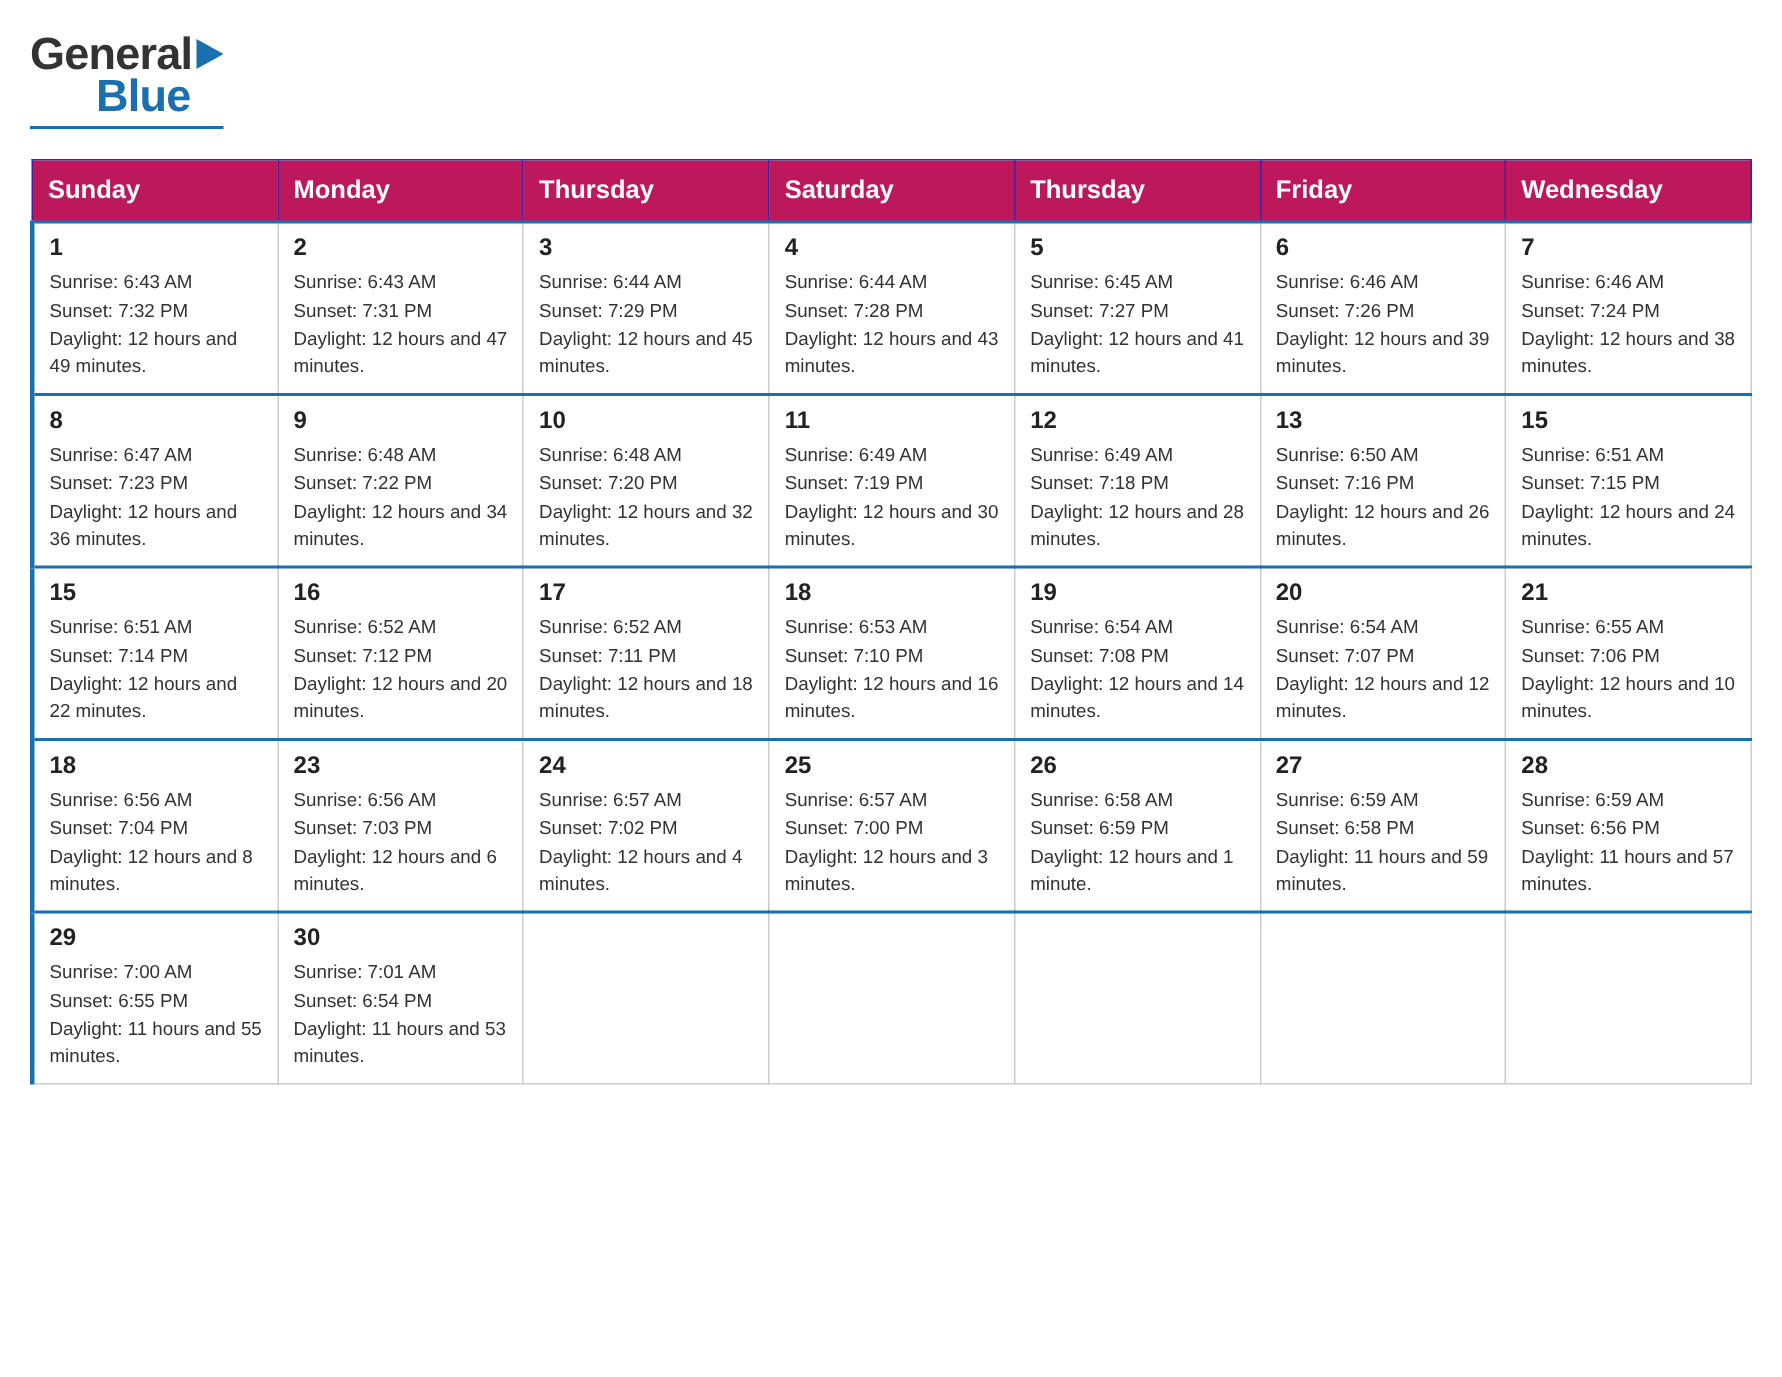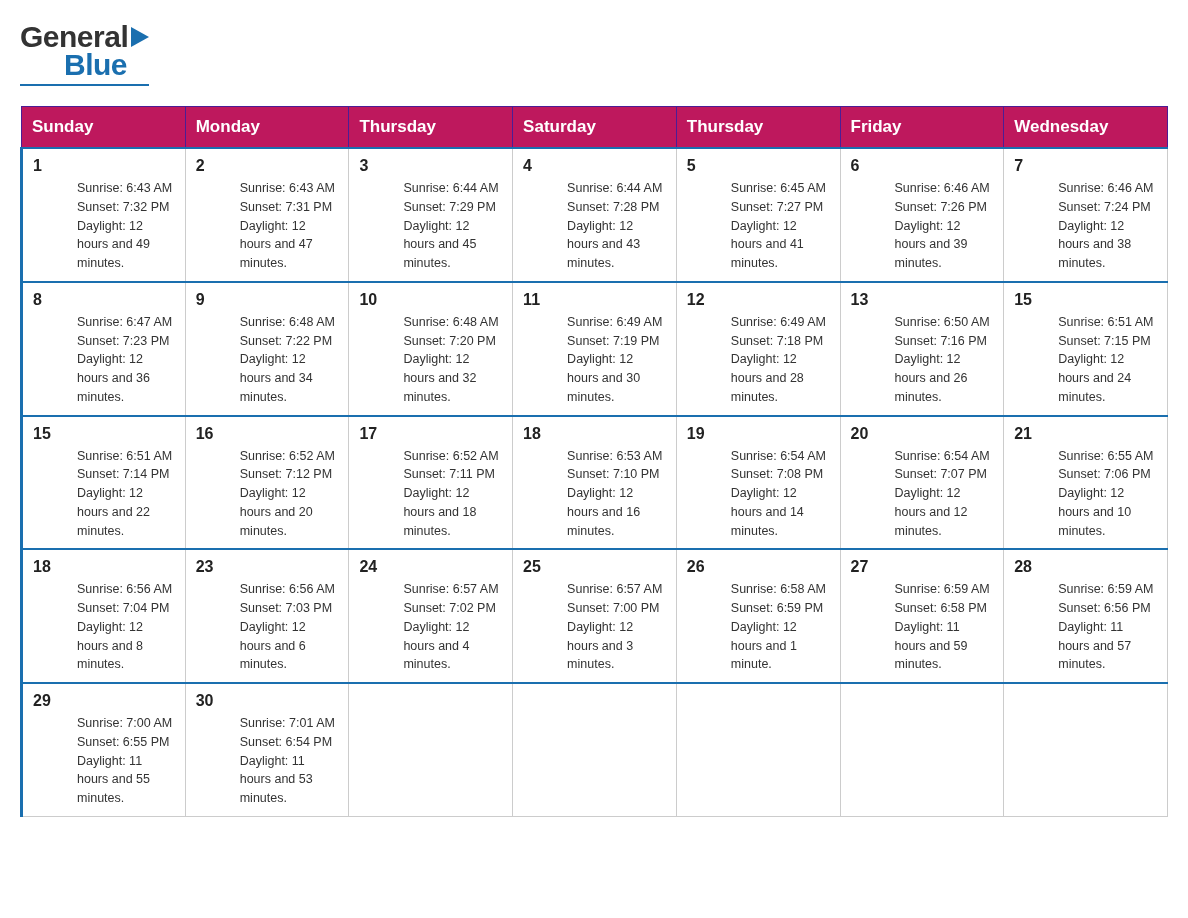--- a/index.html
+++ b/index.html
@@ -54,21 +54,20 @@
     .day-number {
       font-size: 16px;
       font-weight: bold;
       color: #222;
       margin-bottom: 4px;
     }
     .day-info {
       font-size: 12.5px;
       line-height: 1.5;
       color: #333;
-      margin-left: 44px;
     }
     .calendar tbody tr td.empty {
       background: #fff;
     }
     
     .calendar tbody tr td:first-child {
       border-left: 3px solid #1a6faf;
     }
     .calendar tbody tr {
       border-top: 2px solid #1a6faf;

